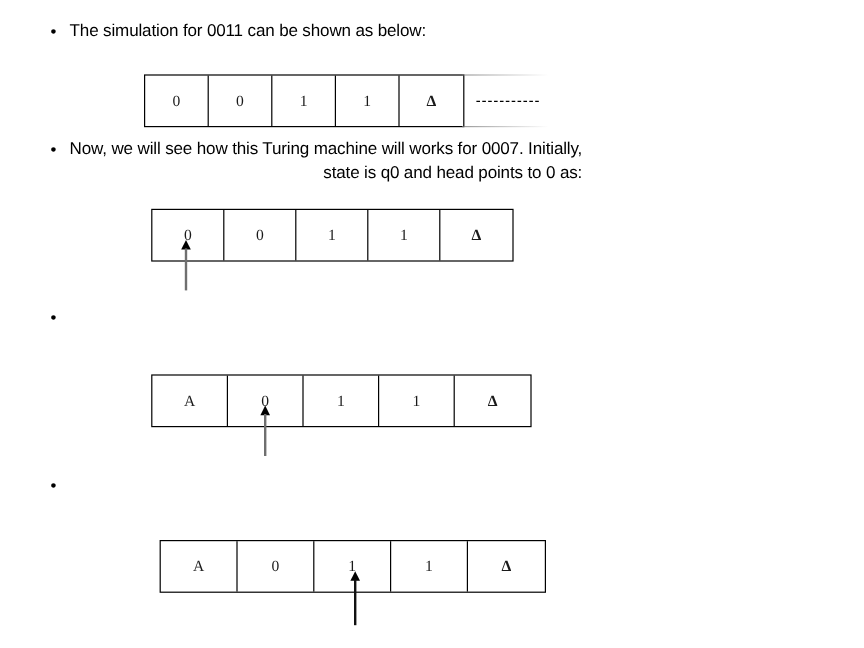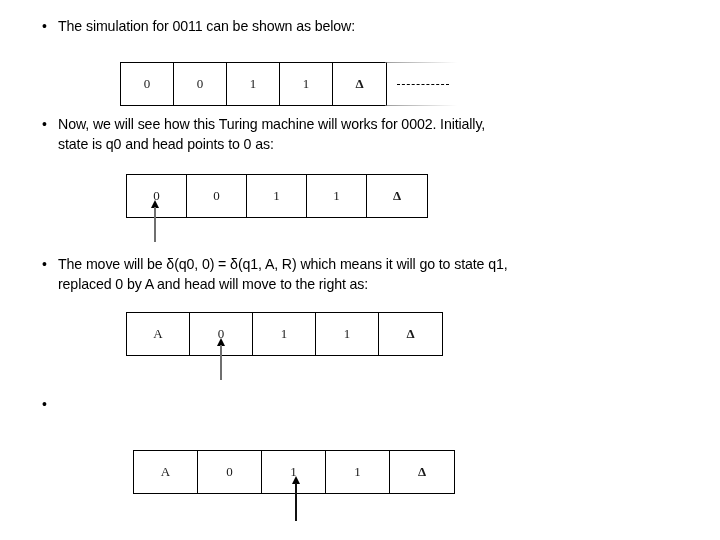--- a/index.html
+++ b/index.html
@@ -38,20 +38,21 @@
     padding-left: 10px;
     box-sizing: border-box;
     color: #000;
   }
   .bullet-text {
     font-size: 14.2px;
     line-height: 20px;
     letter-spacing: -0.12px;
     color: #000;
     white-space: pre-wrap;
+    text-align: right;
   }
 
   #bullet-0 { left: 32px; top: 16px;  width: 640px; }
   #bullet-1 { left: 32px; top: 114px; width: 650px; }
   #bullet-2 { left: 32px; top: 254px; width: 655px; }
   #bullet-3 { left: 32px; top: 394px; width: 655px; }
 
   
   .tape-wrap {
     position: absolute;
@@ -140,42 +141,40 @@
     </div>
     <div class="tape-tail" style="left:265px; top:0px; width:72px; height:44px;">
       <div class="tail-edge" style="top:0px; left:0;"></div>
       <div class="tail-dash" style="margin-left:12px;"></div>
       <div class="tail-edge" style="top:43px; left:0;"></div>
     </div>
   </div>
 
   <div class="bullet-block" id="bullet-1">
     <span class="bullet-marker">•</span>
-    <span class="bullet-text">Now, we will see how this Turing machine will works for 0002. Initially,
+    <span class="bullet-text">Now, we will see how this Turing machine will works for 0007. Initially,
 state is q0 and head points to 0 as:</span>
   </div>
 
   <div class="tape-wrap" style="left:126px; top:174px;">
     <div class="tape" style="height:44px;">
       <div class="tape-cell" style="width:60px;">0</div>
       <div class="tape-cell" style="width:60px;">0</div>
       <div class="tape-cell" style="width:60px;">1</div>
       <div class="tape-cell" style="width:60px;">1</div>
       <div class="tape-cell blank-sym" style="width:60px;">Δ</div>
     </div>
     <div class="head-arrow" style="left:23px; top:26px; height:42px;">
       <div class="tip"></div>
       <div class="shaft" style="height:35px;"></div>
     </div>
   </div>
 
   <div class="bullet-block" id="bullet-2">
     <span class="bullet-marker">•</span>
-    <span class="bullet-text">The move will be δ(q0, 0) = δ(q1, A, R) which means it will go to state q1,
-replaced 0 by A and head will move to the right as:</span>
   </div>
 
   <div class="tape-wrap" style="left:126px; top:312px;">
     <div class="tape" style="height:44px;">
       <div class="tape-cell" style="width:63px;">A</div>
       <div class="tape-cell" style="width:63px;">0</div>
       <div class="tape-cell" style="width:63px;">1</div>
       <div class="tape-cell" style="width:63px;">1</div>
       <div class="tape-cell blank-sym" style="width:63px;">Δ</div>
     </div>

